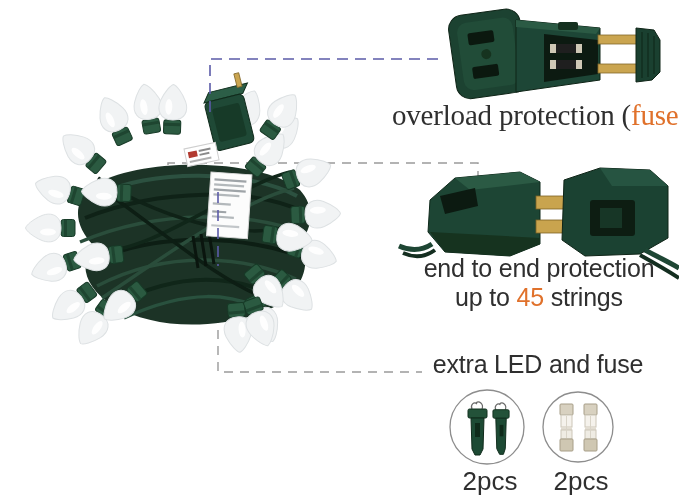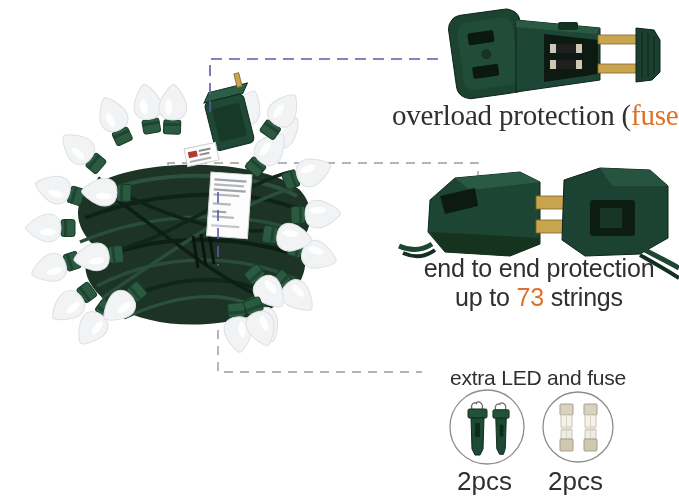--- a/index.html
+++ b/index.html
@@ -4,22 +4,22 @@
 <style>
   html,body{margin:0;padding:0;background:#ffffff;}
   .canvas{
     position:relative;width:679px;height:503px;background:#ffffff;overflow:hidden;
     font-family:"Liberation Sans",sans-serif;color:#2f2f2f;
   }
   .scene{position:absolute;left:0;top:0;}
   .caption{position:absolute;text-align:center;color:#2f2f2f;letter-spacing:-0.2px;}
   #cap-fuse{left:392px;top:99px;width:296px;font-size:29px;font-family:Liberation Serif, serif;}
   #cap-conn{left:396px;top:254px;width:286px;font-size:25px;line-height:29px;}
-  #cap-extras{left:412px;top:366px;width:252px;font-size:21px;}
-  .qty{position:absolute;font-size:26px;color:#2f2f2f;}
+  #cap-extras{left:412px;top:350px;width:252px;font-size:25px;}
+  .qty{position:absolute;font-size:26px;text-align:center;color:#2f2f2f;}
   #qty-led{left:457px;top:466px;width:66px;}
   #qty-fuse{left:548px;top:466px;width:66px;}
   .orange{color:#e0712b;}
 </style>
 </head>
 <body>
 
 <div class="canvas">
 
   <svg class="scene" width="679" height="503" viewBox="0 0 679 503">
@@ -312,21 +312,21 @@
     </g>
   </svg>
 
   <div class="caption" id="cap-fuse">
     <span>overload protection (</span><span class="orange">fuse</span><span>)</span>
   </div>
 
   <div class="caption" id="cap-conn">
     <div><span>end to end protection</span></div>
     <div>
-      <span>up to </span><span class="orange">73</span><span> strings</span>
+      <span>up to </span><span class="orange">45</span><span> strings</span>
     </div>
   </div>
 
   <div class="caption" id="cap-extras">
     <span>extra LED and fuse</span>
   </div>
 
   <div class="qty" id="qty-led">2pcs</div>
   <div class="qty" id="qty-fuse">2pcs</div>
 </div>

